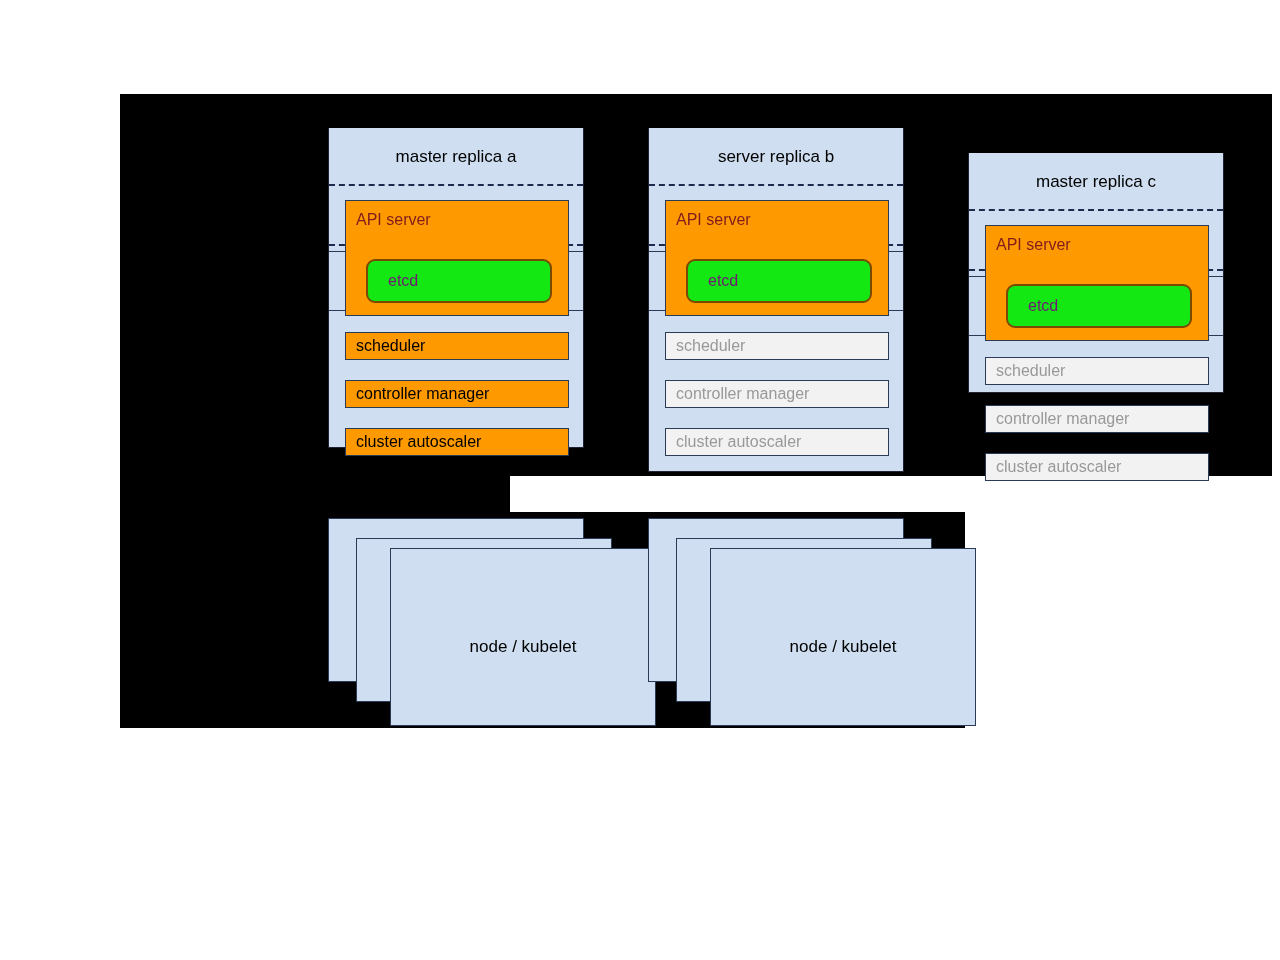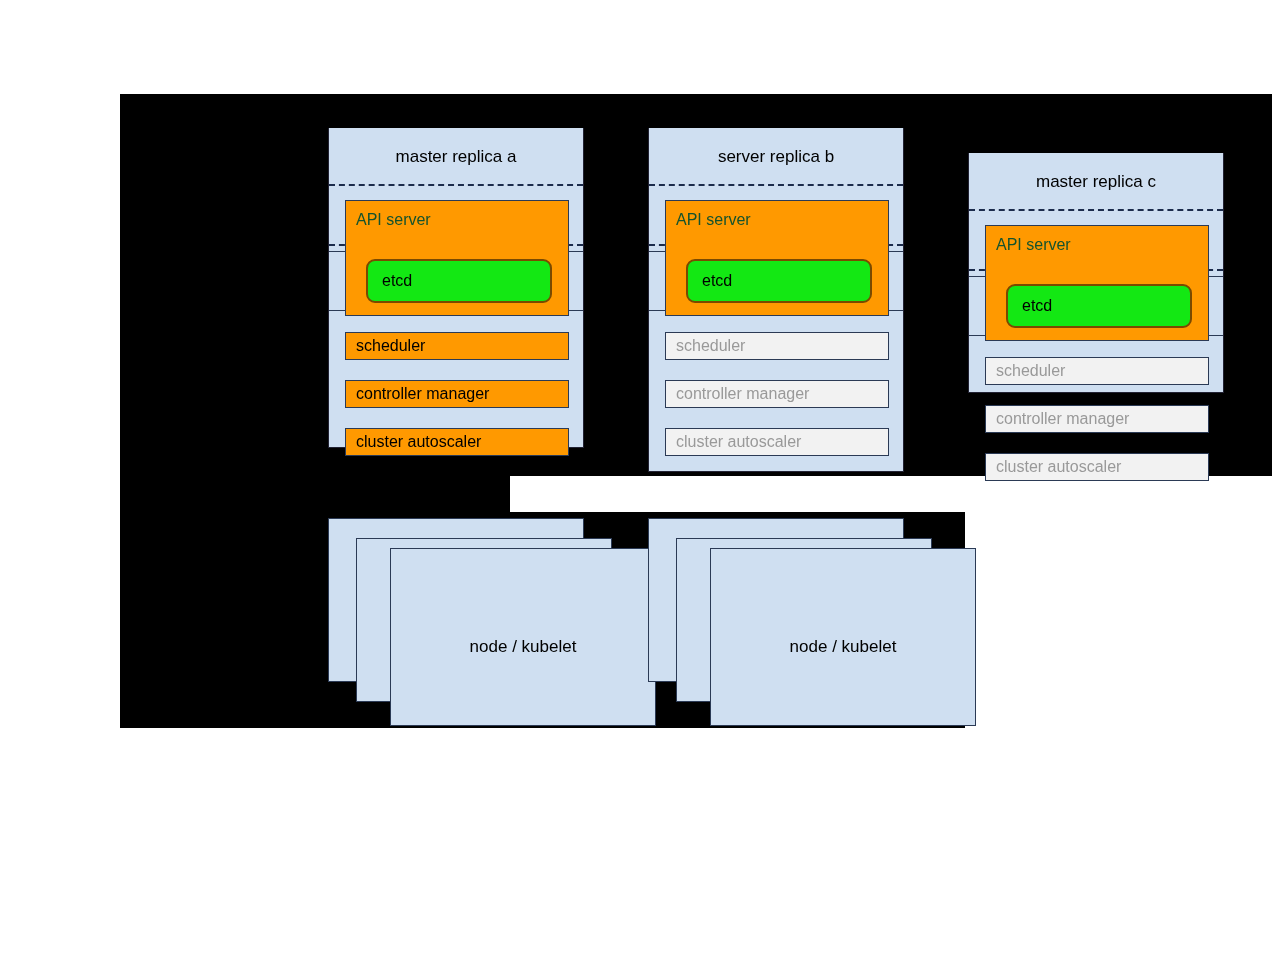--- a/index.html
+++ b/index.html
@@ -86,34 +86,34 @@
     position: absolute;
     box-sizing: border-box;
     background: #ff9900;
     border: 1px solid #2b3a55;
   }
   .apiserver-label {
     position: absolute;
     left: 10px;
     top: 11px;
     font-size: 16px;
-    color: #14532d;
+    color: #7f1d1d;
     line-height: 1;
   }
   .etcd {
     position: absolute;
     box-sizing: border-box;
     background: #13e813;
     border: 2px solid #7a4a00;
     border-radius: 9px;
     display: flex;
     align-items: center;
-    padding-left: 14px;
+    padding-left: 20px;
     font-size: 16px;
-    color: #000000;
+    color: #701a75;
   }
 
   
   .node-layer {
     position: absolute;
     box-sizing: border-box;
     background: #cfdff1;
     border: 1px solid #2b3a55;
   }
   .node-label {

